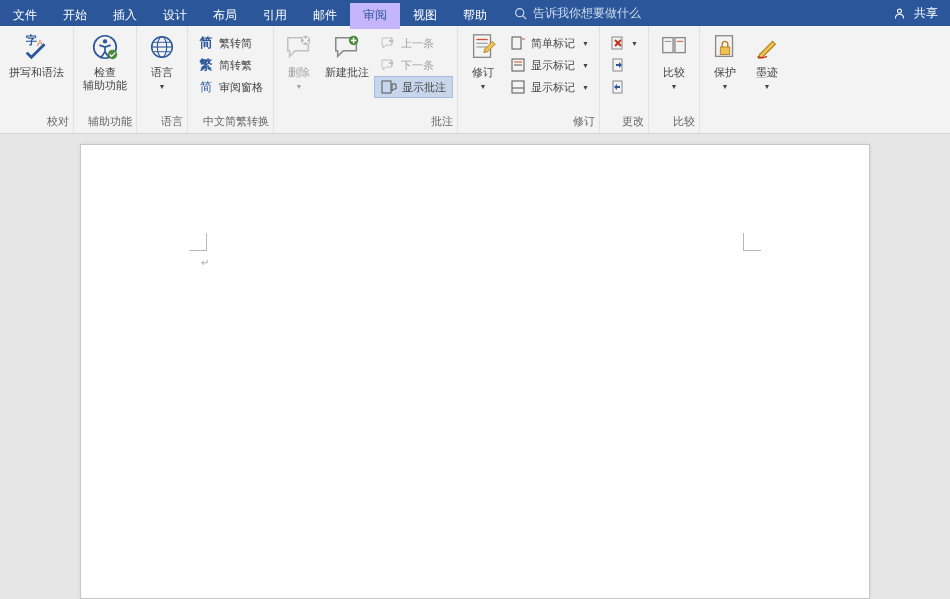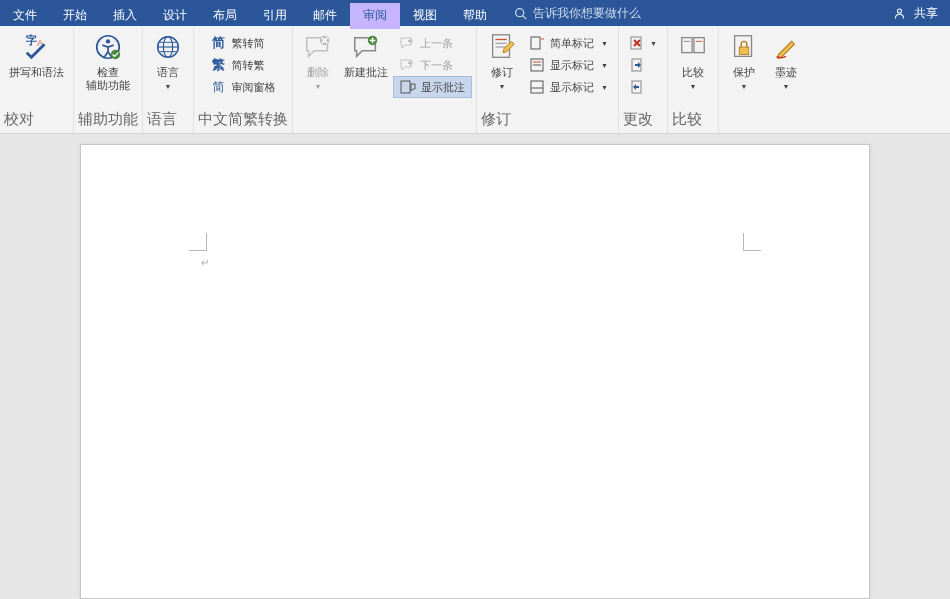--- a/index.html
+++ b/index.html
@@ -9,21 +9,21 @@
   .tabs { display: flex; height: 21px; }
   .tab { padding: 0 13px; height: 26px; display: flex; align-items: center; cursor: pointer; }
   .tab.active { background: #c4b5fd; color: #2b579a; }
   .tellme { display: flex; align-items: center; margin-left: 14px; color: #cfdbed; }
   .tellme-icon { margin-right: 6px; }
   .share { margin-left: auto; margin-right: 12px; display: flex; align-items: center; gap: 8px; cursor: pointer; }
   
   .ribbon { background: #f3f3f3; height: 108px; border-bottom: 1px solid #d4d4d4; display: flex; font-size: 11px; color: #444; }
   .group { border-right: 1px solid #e1e1e1; display: flex; flex-direction: column; align-items: center; padding: 2px 4px 0; }
   .group-body { flex: 1; display: flex; align-items: flex-start; }
-  .group-label { font-size: 15px; color: #666; padding: 3px 0 4px; text-align: left; width: 100%; }
+  .group-label { font-size: 11px; color: #666; padding: 3px 0 4px; text-align: right; width: 100%; }
   
   .vbtn { display: flex; flex-direction: column; align-items: center; justify-content: flex-start; padding: 3px 5px; cursor: pointer; text-align: center; line-height: 13px; min-width: 38px; }
   .vbtn .ic { width: 32px; height: 32px; display: flex; align-items: center; justify-content: center; margin-bottom: 3px; }
   .vbtn .dd { font-size: 7px; margin-top: 1px; }
   
   .slist { display: flex; flex-direction: column; padding-top: 4px; }
   .srow { display: flex; align-items: center; padding: 2px 6px; cursor: pointer; gap: 5px; height: 22px; }
   .srow.disabled { color: #a0a0a0; }
   .srow.pressed { background: #c8d6eb; border: 1px solid #a5bde0; }
   .srow .sic { width: 16px; height: 16px; display: flex; align-items: center; justify-content: center; }
@@ -195,20 +195,21 @@
           <span class="sic">
               <svg width="16" height="16" viewBox="0 0 16 16">
                 <rect x="1" y="2" width="9" height="12" fill="none" stroke="#555"></rect>
                 <path d="M11 5 h4 v5 h-2 l-2 2 z" fill="none" stroke="#555"></path>
               </svg>
             </span>
           <span>显示批注</span>
         </div>
       </div>
     </div>
+    <div class="group-label">批注</div>
   </div>
 
   <div class="group">
     <div class="group-body">
       <div class="vbtn">
         <div class="ic">
           <svg width="30" height="30" viewBox="0 0 32 32">
               <rect x="6" y="3" width="18" height="24" fill="none" stroke="#888" stroke-width="1.4"></rect>
               <line x1="9" y1="8" x2="21" y2="8" stroke="#d05030" stroke-width="1.4"></line>
               <line x1="9" y1="12" x2="21" y2="12" stroke="#888"></line>

